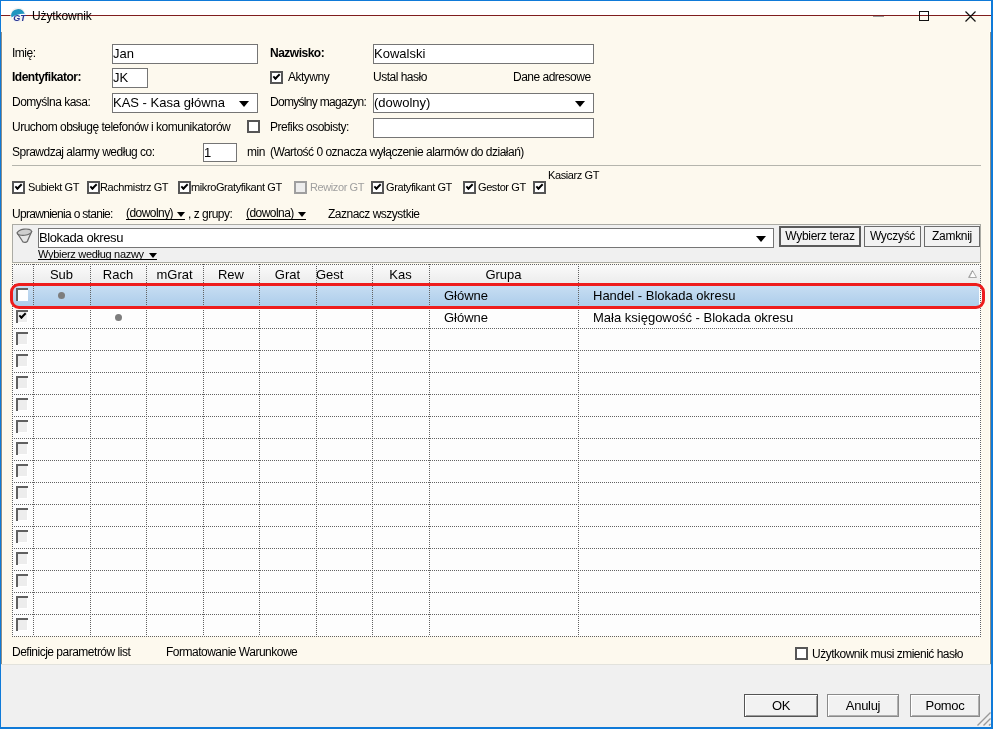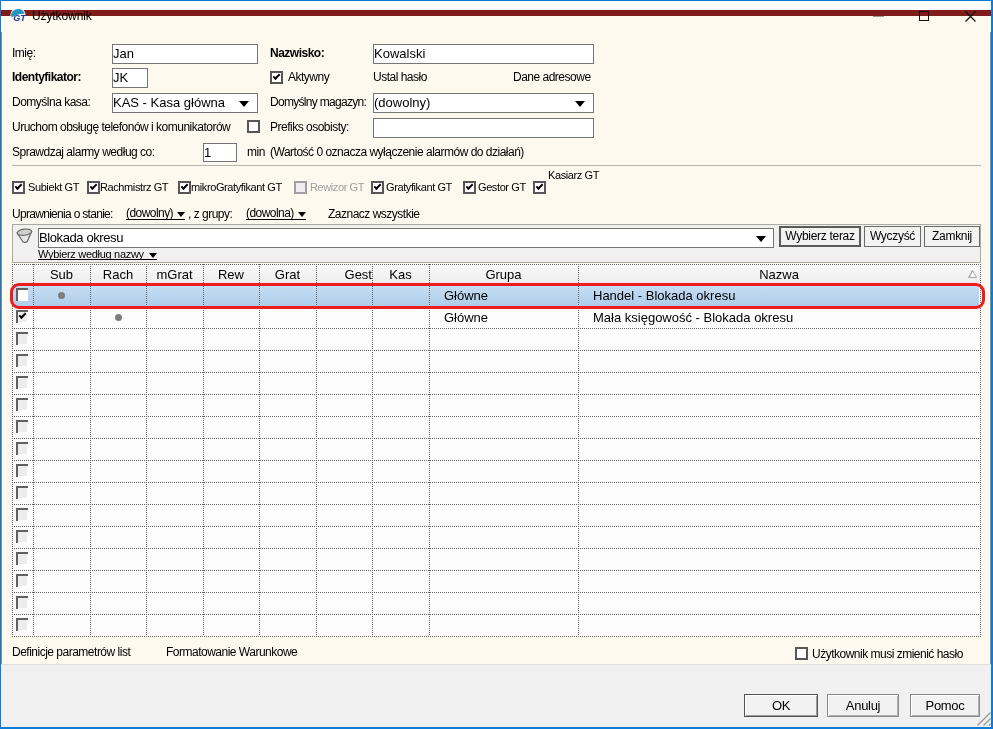--- a/index.html
+++ b/index.html
@@ -1,20 +1,20 @@
 <!DOCTYPE html>
 <html><head><meta charset="utf-8"><style>
 *{margin:0;padding:0;box-sizing:border-box}
 html,body{width:993px;height:729px;overflow:hidden}
 body{font-family:"Liberation Sans",sans-serif;font-size:12px;color:#000;position:relative;background:#0f7ad8}
 .abs{position:absolute}
 .win{position:absolute;left:0;top:0;width:993px;height:729px;border:solid #0f7ad8;border-width:1px 2px 2px 1px;background:#fdf9ee}
 .edge1{position:absolute;left:1px;top:32px;right:2px;bottom:2px;border:solid #8f8e86;border-width:0 1px 1px 1px}
 .edge2{position:absolute;left:2px;top:32px;right:3px;bottom:3px;border:solid #fffdf2;border-width:0 1px 1px 1px;background:#fdf9ee}
-.titlebar{position:absolute;left:1px;top:1px;right:2px;height:15px;background:#fff;border-bottom:6px solid #7f1d1d}
+.titlebar{position:absolute;left:1px;top:1px;right:2px;height:15px;background:#fff;border-bottom:1px solid #7f1d1d}
 .title{position:absolute;left:31px;top:8px;font-size:12px;letter-spacing:-0.1px}
 .inp{position:absolute;background:#fff;border:1px solid #757575;font-size:13px;line-height:18px;padding-left:0;white-space:nowrap}
 .lbl{position:absolute;font-size:12px;letter-spacing:-0.5px;white-space:nowrap}
 .b{font-weight:bold}
 .lnk{position:absolute;font-size:12px;letter-spacing:-0.5px;white-space:nowrap}
 .plbl{position:absolute;font-size:11px;letter-spacing:-0.4px;white-space:nowrap}
 .ddl{position:absolute;font-size:12px;letter-spacing:-0.55px;white-space:nowrap;border-bottom:1px solid #000;line-height:9px;height:11px}
 .darr{display:inline-block;width:0;height:0;border-left:4.5px solid transparent;border-right:4.5px solid transparent;border-top:5px solid #000;margin-left:4px;vertical-align:0.5px}
 .cb{position:absolute;width:13px;height:13px;background:#fff;border:2px solid #565656}
 .cb3d{position:absolute;width:12px;height:13px;background:#ededed;border-top:2px solid #606060;border-left:2px solid #606060;box-shadow:inset -1px -1px 0 #ffffff}
@@ -116,24 +116,23 @@
 <div class="btn" style="left:924px;top:226px;width:56px;height:21px;line-height:19px">Zamknij</div>
 <div style="position:absolute;left:38px;top:250px;font-size:11px;letter-spacing:-0.3px;white-space:nowrap;border-bottom:1px solid #000;line-height:9px;height:10px">Wybierz według nazwy<span style="display:inline-block;width:0;height:0;border-left:4px solid transparent;border-right:4px solid transparent;border-top:5px solid #000;margin-left:5px"></span></div>
 
 <div id="table" class="abs" style="left:12px;top:264px;width:969px;height:372px;background:#fdfdfd">
     <div style="position:absolute;left:0;top:0;width:969px;height:19px;background:linear-gradient(#fbfbfb,#ececec);height:19px"></div>
     <div style="position:absolute;left:21px;top:3px;width:57px;text-align:center;font-size:13px">Sub</div>
     <div style="position:absolute;left:78px;top:3px;width:56px;text-align:center;font-size:13px">Rach</div>
     <div style="position:absolute;left:134px;top:3px;width:57px;text-align:center;font-size:13px">mGrat</div>
     <div style="position:absolute;left:191px;top:3px;width:56px;text-align:center;font-size:13px">Rew</div>
     <div style="position:absolute;left:247px;top:3px;width:57px;text-align:center;font-size:13px">Grat</div>
-    <div style="position:absolute;left:304px;top:3px;width:56px;text-align:right;font-size:13px">Gest</div>
+    <div style="position:absolute;left:304px;top:3px;width:56px;text-align:left;font-size:13px">Gest</div>
     <div style="position:absolute;left:360px;top:3px;width:57px;text-align:center;font-size:13px">Kas</div>
     <div style="position:absolute;left:417px;top:3px;width:149px;text-align:center;font-size:13px">Grupa</div>
-    <div style="position:absolute;left:566px;top:3px;width:402px;text-align:center;font-size:13px">Nazwa</div>
     <div style="position:absolute;left:0;top:0;width:969px;height:1px;background:repeating-linear-gradient(to right,#616161 0 1px,transparent 1px 2px)"></div>
     <div style="position:absolute;left:1px;top:21px;width:966px;height:21px;background:linear-gradient(#c8def3,#adcdea)"></div>
     <div style="position:absolute;left:0px;top:0;height:372px;width:1px;background:repeating-linear-gradient(to bottom,#616161 0 1px,transparent 1px 2px)"></div>
     <div style="position:absolute;left:21px;top:0;height:372px;width:1px;background:repeating-linear-gradient(to bottom,#616161 0 1px,transparent 1px 2px)"></div>
     <div style="position:absolute;left:78px;top:0;height:372px;width:1px;background:repeating-linear-gradient(to bottom,#616161 0 1px,transparent 1px 2px)"></div>
     <div style="position:absolute;left:134px;top:0;height:372px;width:1px;background:repeating-linear-gradient(to bottom,#616161 0 1px,transparent 1px 2px)"></div>
     <div style="position:absolute;left:191px;top:0;height:372px;width:1px;background:repeating-linear-gradient(to bottom,#616161 0 1px,transparent 1px 2px)"></div>
     <div style="position:absolute;left:247px;top:0;height:372px;width:1px;background:repeating-linear-gradient(to bottom,#616161 0 1px,transparent 1px 2px)"></div>
     <div style="position:absolute;left:304px;top:0;height:372px;width:1px;background:repeating-linear-gradient(to bottom,#616161 0 1px,transparent 1px 2px)"></div>
     <div style="position:absolute;left:360px;top:0;height:372px;width:1px;background:repeating-linear-gradient(to bottom,#616161 0 1px,transparent 1px 2px)"></div>

